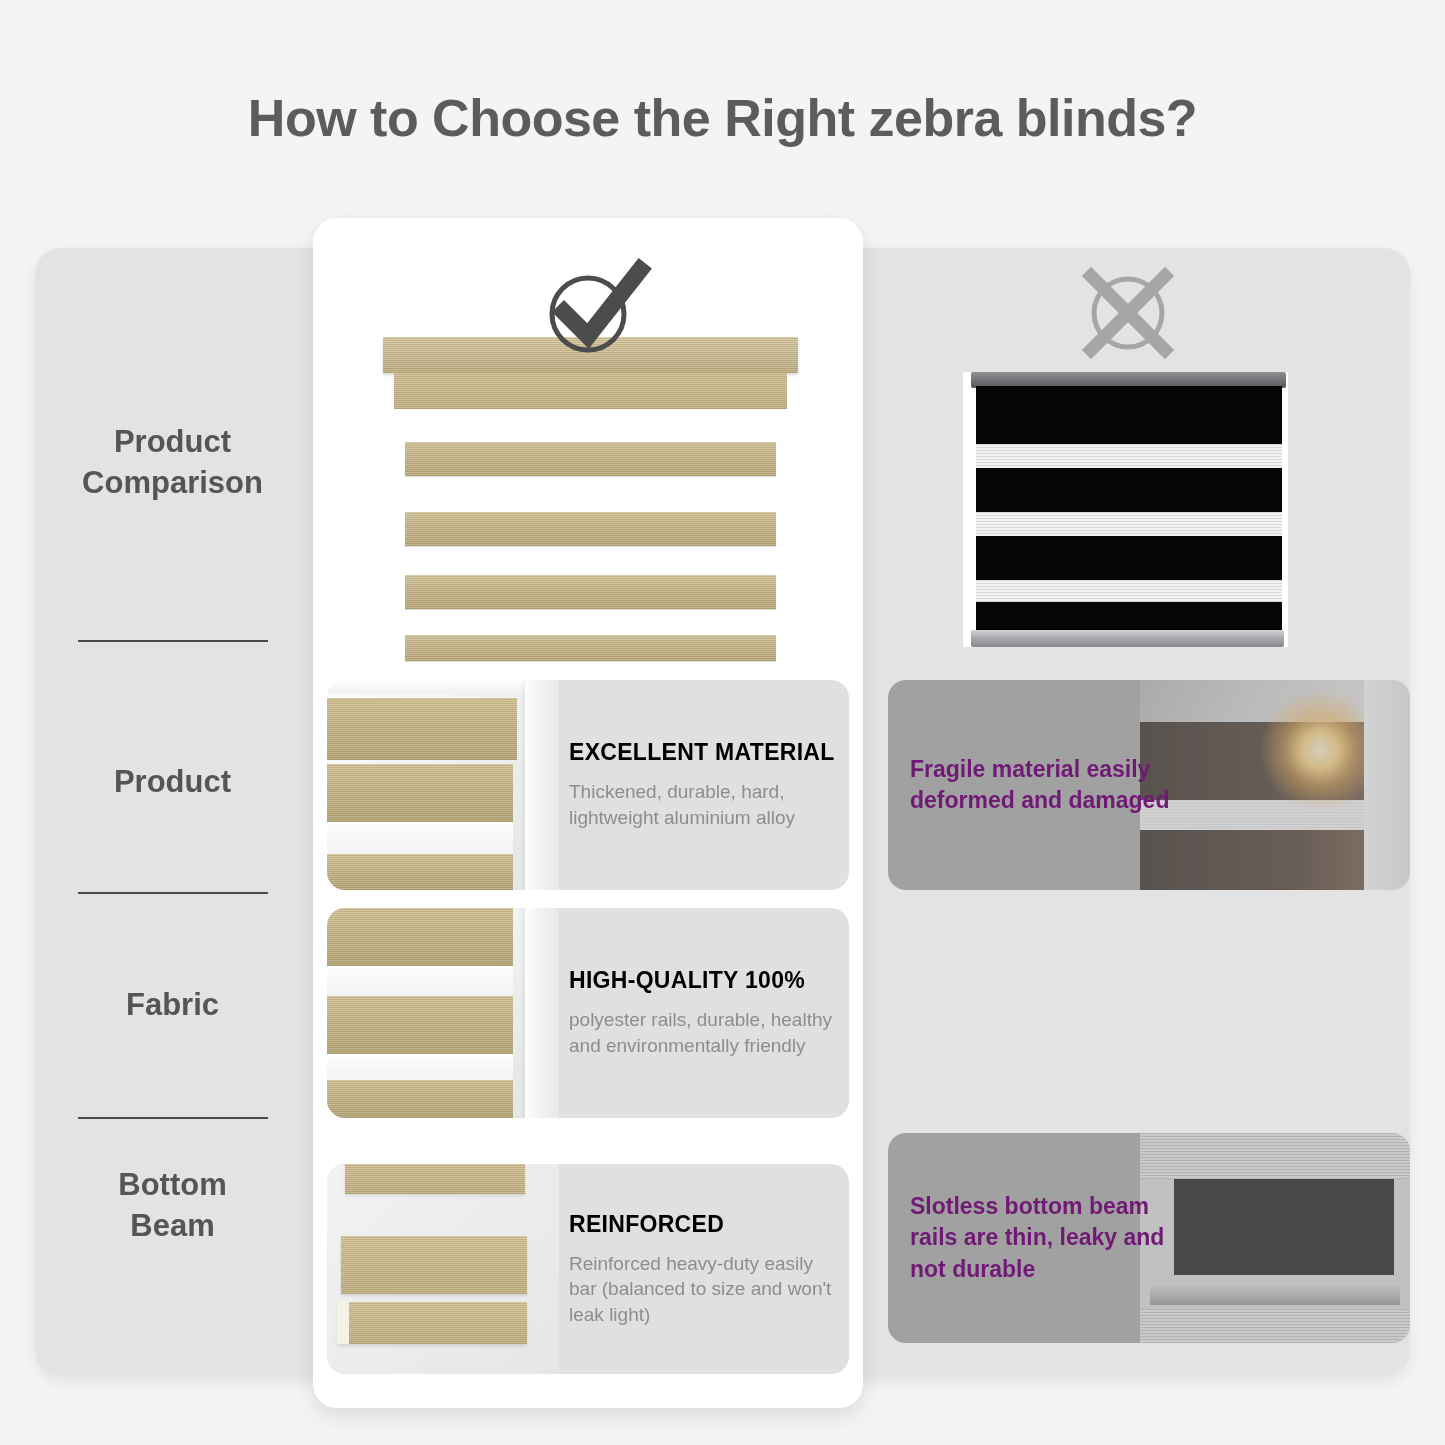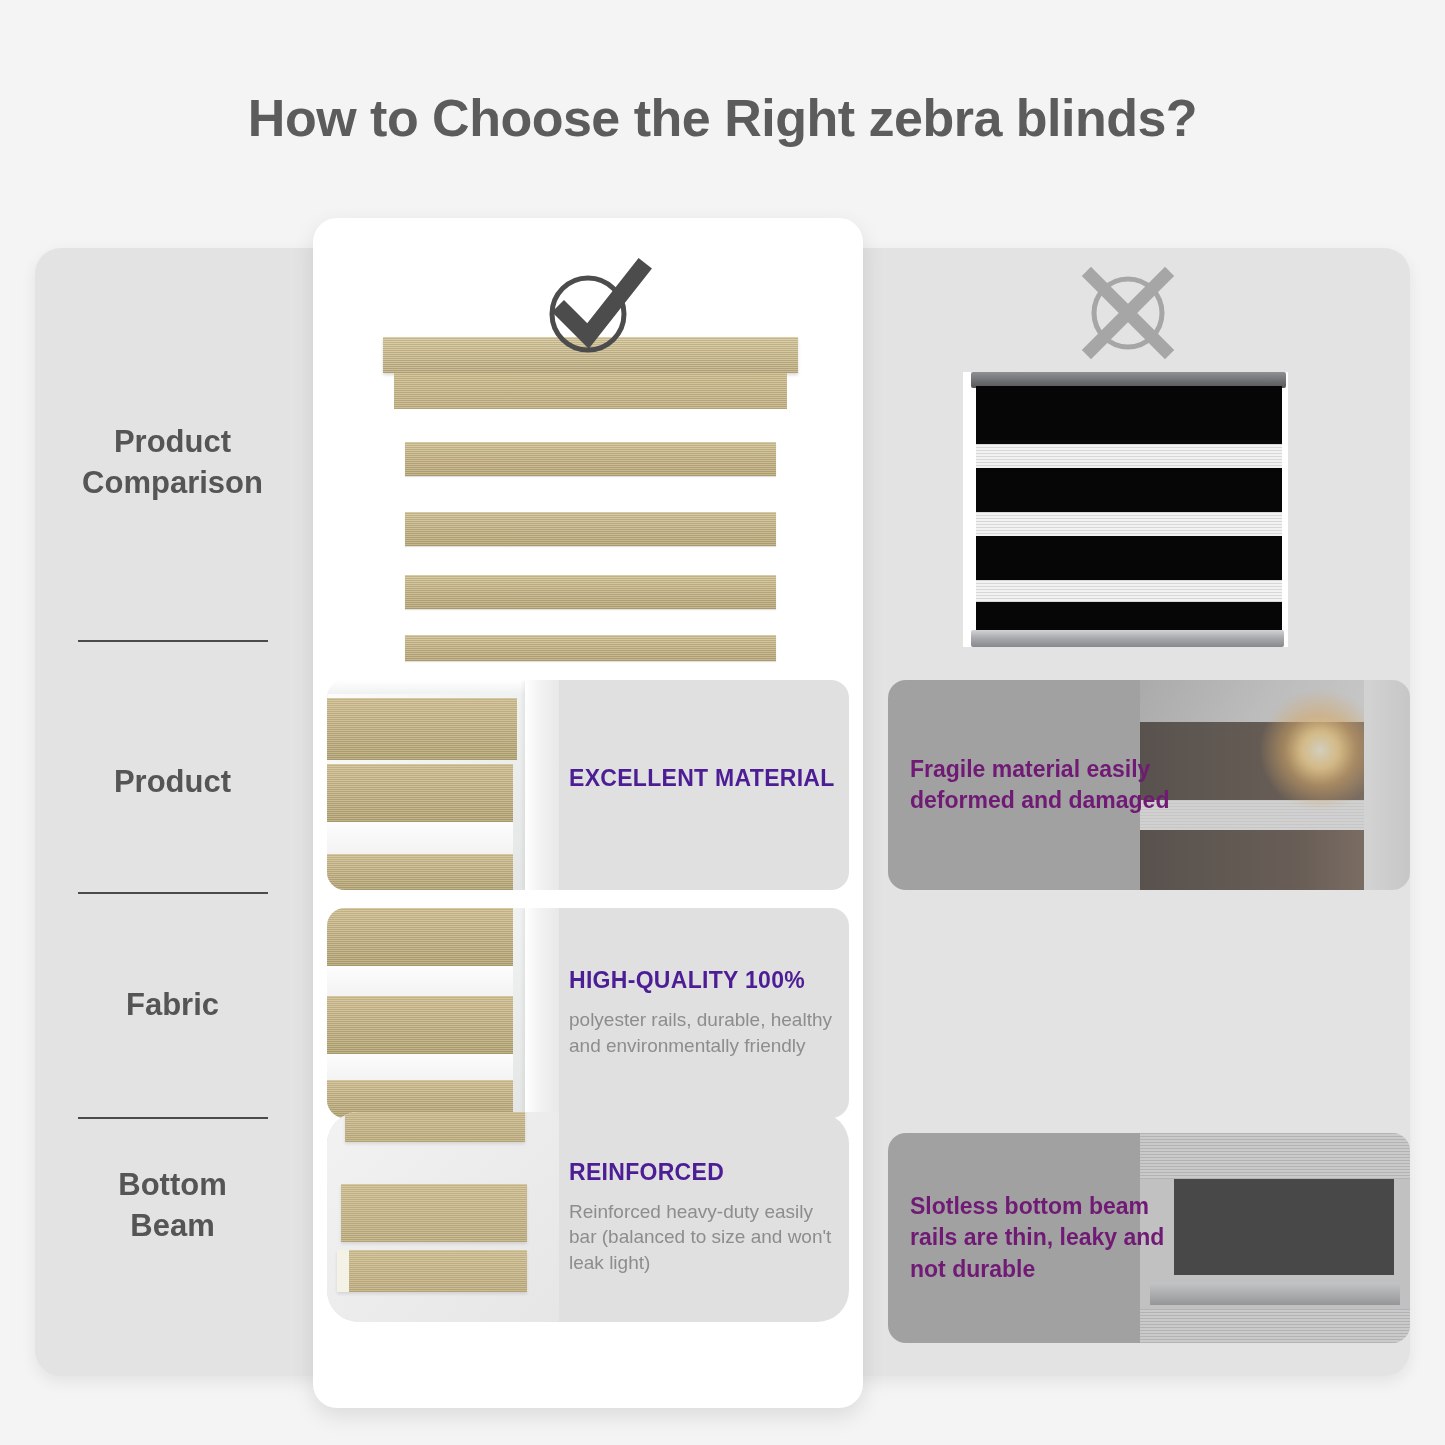--- a/index.html
+++ b/index.html
@@ -124,21 +124,21 @@
   .fcard{
     position:absolute;left:327px;width:522px;height:210px;
     background:#e0e0e0;border-radius:18px;overflow:hidden;
   }
   .fcard.f0{top:680px;}
   .fcard.f1{top:908px;}
   .fcard.f2{top:1133px;}
   .fcard .media{position:absolute;left:0;top:0;width:232px;height:100%;}
   .fcard .copy{position:absolute;left:242px;top:0;right:14px;height:100%;
     display:flex;flex-direction:column;justify-content:center;}
-  .fh{font-size:23px;font-weight:bold;color:#4c1d95;letter-spacing:.3px;margin-bottom:13px;}
+  .fh{font-size:23px;font-weight:bold;color:#000000;letter-spacing:.3px;margin-bottom:13px;}
   .fb{font-size:19px;color:#8d8d8d;line-height:1.35;}
 
   .ncard{
     position:absolute;left:25px;width:522px;height:210px;
     background:#a1a1a1;border-radius:18px;overflow:hidden;
   }
   .ncard.n0{top:432px;}
   .ncard.n1{top:660px;}
   .ncard.n2{top:885px;}
   .ncard .ncopy{
@@ -245,40 +245,41 @@
       <div class="frame-outer"></div>
       <div class="blind-strip wood" style="top:18px;height:62px;width:190px;"></div>
       <div class="blind-strip wood" style="top:84px;height:58px;width:186px;"></div>
       <div class="blind-strip sheerwhite" style="top:142px;height:32px;width:186px;"></div>
       <div class="blind-strip wood" style="top:174px;height:36px;width:186px;"></div>
       <div class="frame-top"></div>
       <div class="frame-edge"></div>
     </div>
     <div class="copy">
       <div class="fh">EXCELLENT MATERIAL</div>
+      <div class="fb">Thickened, durable, hard, lightweight aluminium alloy</div>
     </div>
   </div>
 
   <div class="fcard f1" style="left:14px;top:690px;">
     <div class="media">
       <div class="frame-outer"></div>
       <div class="blind-strip wood" style="top:0px;height:58px;width:186px;"></div>
       <div class="blind-strip sheerwhite" style="top:58px;height:30px;width:186px;"></div>
       <div class="blind-strip wood" style="top:88px;height:58px;width:186px;"></div>
       <div class="blind-strip sheerwhite" style="top:146px;height:26px;width:186px;"></div>
       <div class="blind-strip wood" style="top:172px;height:38px;width:186px;"></div>
       <div class="frame-edge"></div>
     </div>
     <div class="copy">
       <div class="fh">HIGH-QUALITY 100%</div>
       <div class="fb">polyester rails, durable, healthy and environmentally friendly</div>
     </div>
   </div>
 
-  <div class="fcard f2" style="left:14px;top:894px;border-radius:32px;">
+  <div class="fcard f2" style="left:14px;top:946px;">
     <div class="media">
       <div class="frame-outer" style="background:linear-gradient(135deg,#f2f2f2,#e6e6e6);"></div>
       <div class="beam" style="left:18px;top:-4px;width:180px;height:34px;"></div>
       <div class="beam" style="left:14px;top:72px;width:186px;height:58px;"></div>
       <div class="beam" style="left:10px;top:138px;width:190px;height:42px;"></div>
       <div style="position:absolute;left:10px;top:138px;width:12px;height:42px;background:#f4f1e6;"></div>
     </div>
     <div class="copy">
       <div class="fh">REINFORCED</div>
       <div class="fb">Reinforced heavy-duty easily bar (balanced to size and won't leak light)</div>

